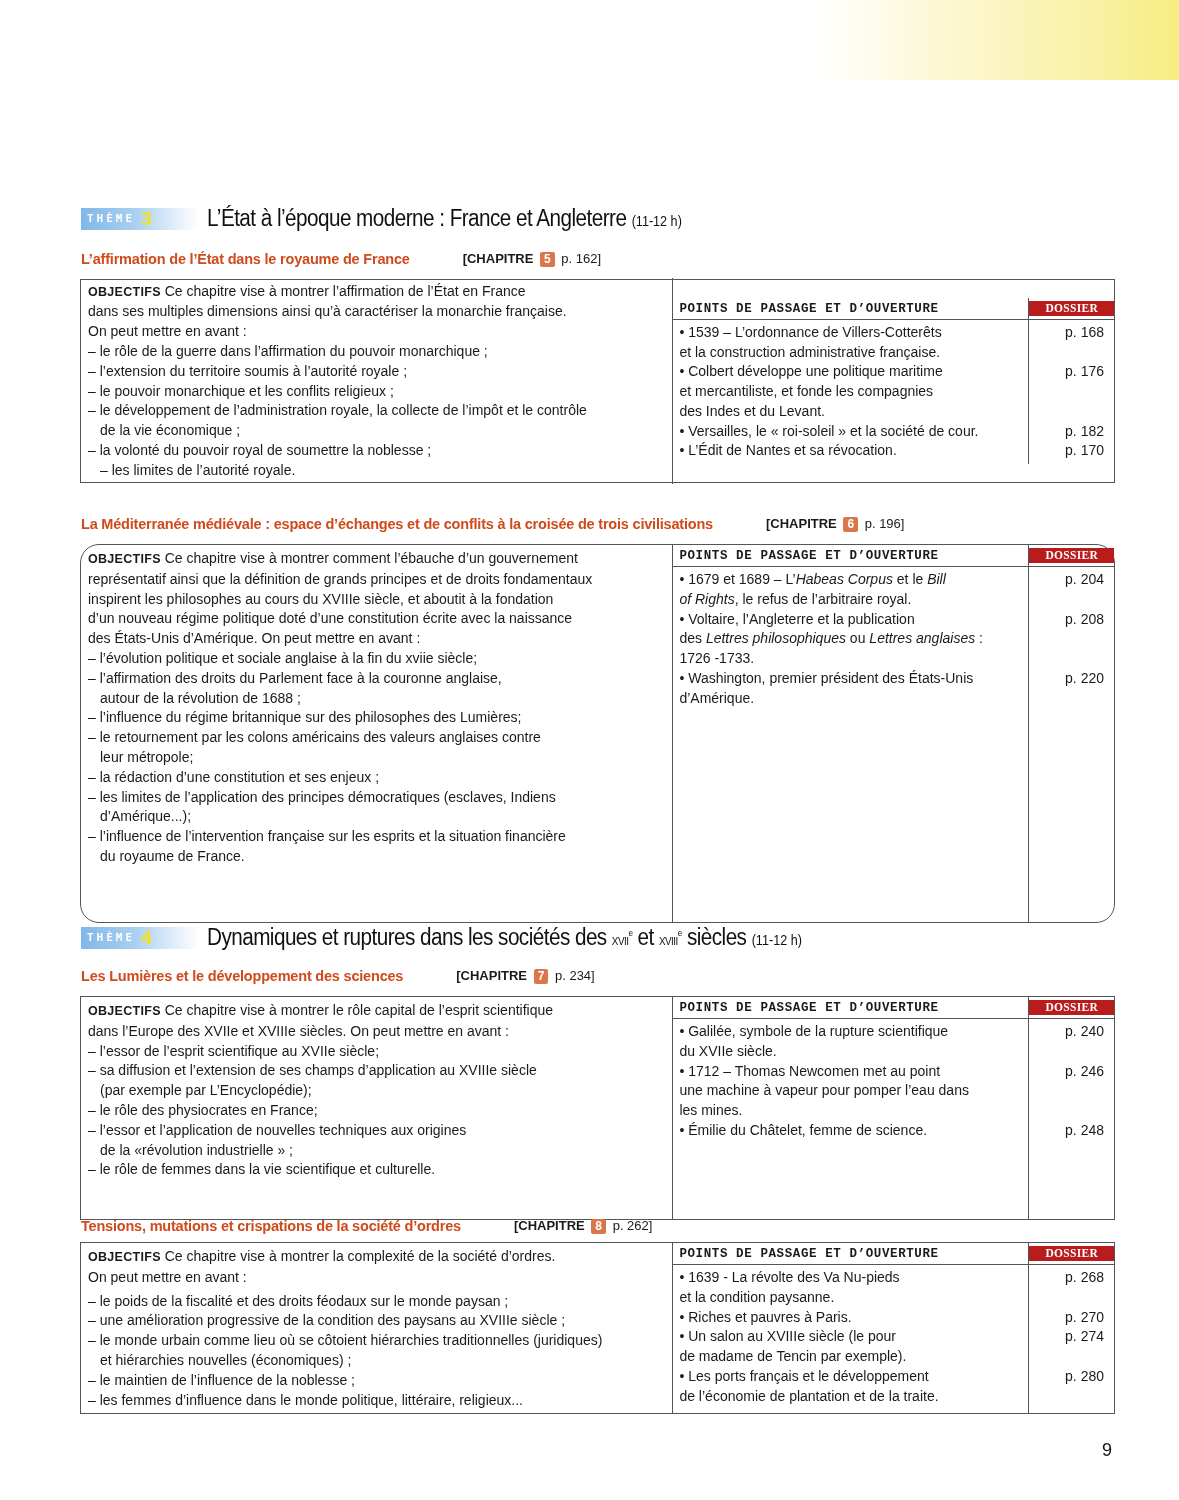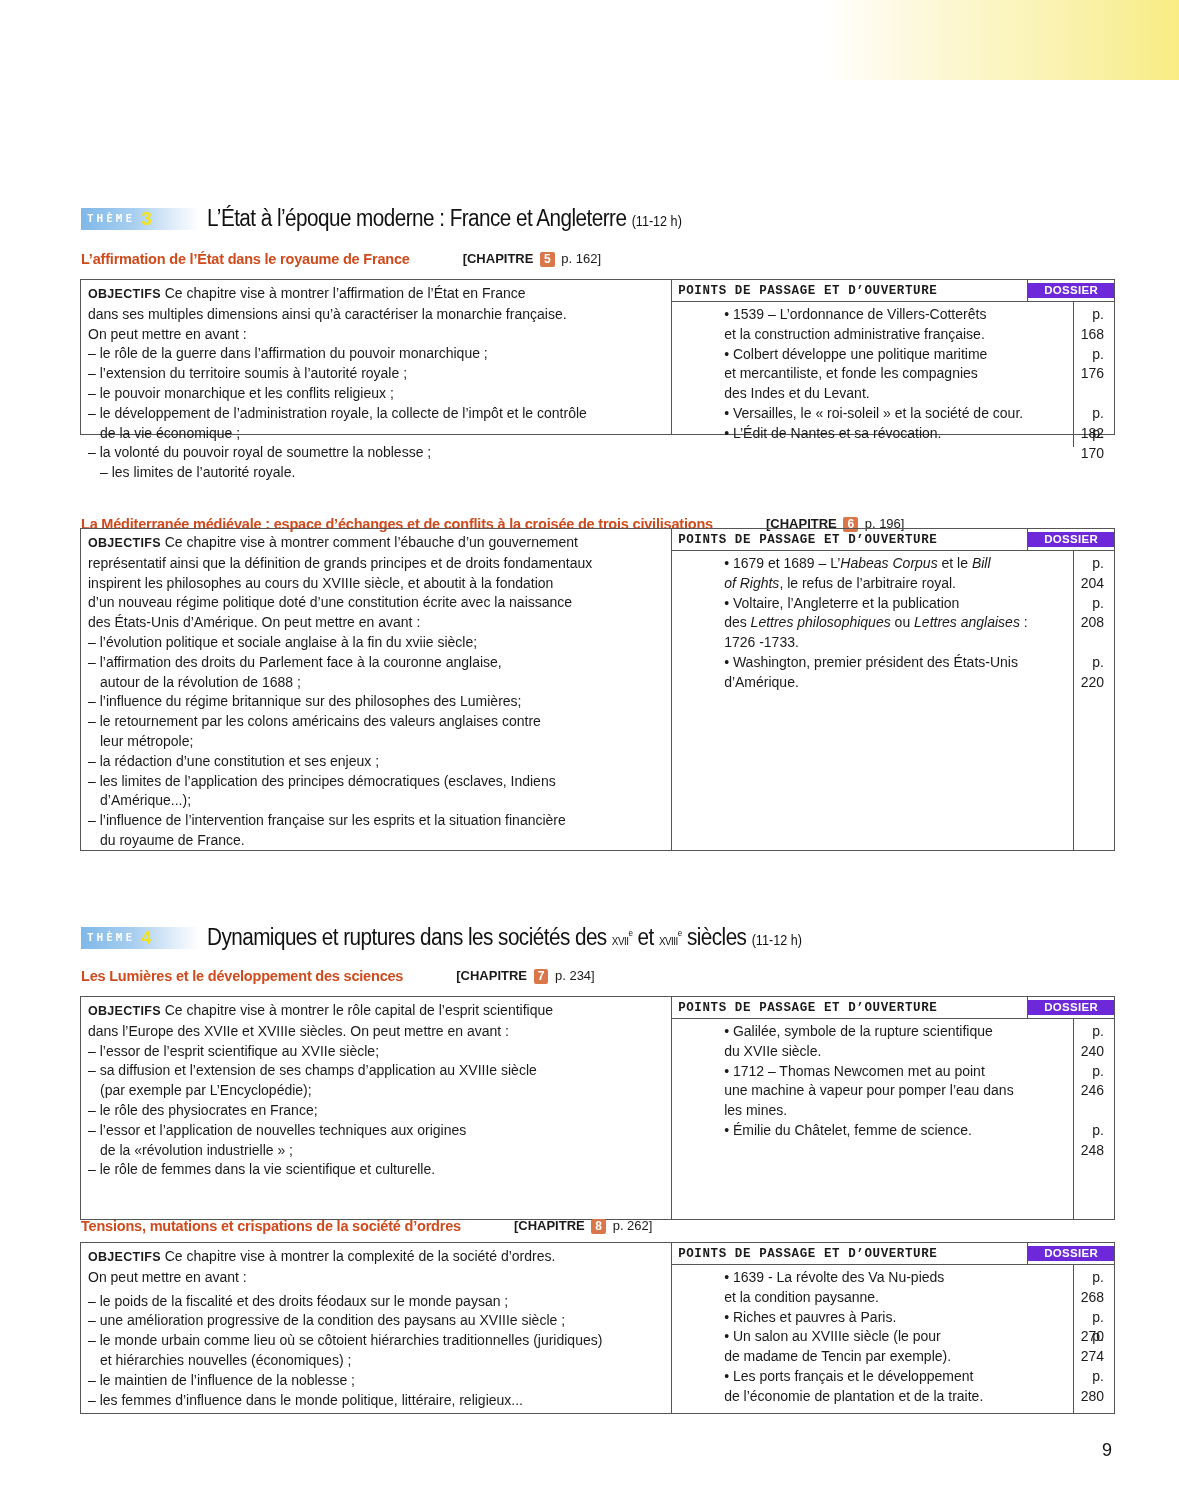--- a/index.html
+++ b/index.html
@@ -27,22 +27,22 @@
   .chap-page { font-weight: normal; font-size: 13px; }
 
   .box { position: absolute; left: 80px; width: 1035px; border: 1.3px solid #555; display: flex; }
   .col-obj { width: 609px; border-right: 1.3px solid #555; padding: 4px 6px 4px 7px; font-size: 14px; line-height: 19.8px; }
   .col-obj .lbl { font-weight: bold; font-size: 12.5px; letter-spacing: 0.3px; }
   .col-obj .ind { padding-left: 19px; }
   .col-pts { flex: 1; display: flex; flex-direction: column; }
   .pts-head { display: flex; border-bottom: 1.3px solid #555; height: 22px; }
   .pts-head .ph-title { width: 356px; border-right: 1.3px solid #555; padding: 4px 6px; font-size: 12.5px; font-weight: bold; letter-spacing: 0.6px; font-family: Liberation Mono, monospace; }
   .pts-head .ph-dos { flex: 1; display: flex; align-items: center; justify-content: center; }
-  .dossier-badge { background: #6d28d9; color: #fff; font-weight: bold; font-size: 11.5px; padding: 0 16px; line-height: 15px; letter-spacing: 0.3px; }
-  .pts-body { display: flex; flex: 1; margin-left: 46px; }
+  .dossier-badge { background: #b91c1c; color: #fff; font-weight: bold; font-size: 11.5px; padding: 0 16px; line-height: 15px; letter-spacing: 0.3px; font-family: Liberation Serif, serif; }
+  .pts-body { display: flex; flex: 1; }
   .pts-text { width: 356px; border-right: 1.3px solid #555; padding: 3px 6px; font-size: 14px; line-height: 19.8px; }
   .pts-pages { flex: 1; padding: 3px 10px 3px 0; font-size: 14px; line-height: 19.8px; text-align: right; }
   .pts-pages div { height: 19.8px; }
   i { font-style: italic; }
 
   .page-number { position: absolute; left: 1102px; top: 1440px; font-size: 18px; color: #111; }
 </style>
 </head>
 <body>
 
@@ -60,21 +60,21 @@
 </div>
 
 <div class="chap-head" style="top:251px;">
   <span class="chap-title">L’affirmation de l’État dans le royaume de France</span>
   <span class="chap-ref">
     <span>[CHAPITRE</span>
     <span class="chap-num">5</span>
     <span class="chap-page">p. 162]</span>
   </span>
 </div>
-<div class="box" style="top:279px; height:156px;">
+<div class="box" style="top:279px; height:204px;align-items:center;">
   <div class="col-obj">
     <div><span class="lbl">OBJECTIFS</span> <span>Ce chapitre vise à montrer l’affirmation de l’État en France</span></div>
     <div>dans ses multiples dimensions ainsi qu’à caractériser la monarchie française.</div>
     <div>On peut mettre en avant :</div>
     <div>– le rôle de la guerre dans l’affirmation du pouvoir monarchique ;</div>
     <div>– l’extension du territoire soumis à l’autorité royale ;</div>
     <div>– le pouvoir monarchique et les conflits religieux ;</div>
     <div>– le développement de l’administration royale, la collecte de l’impôt et le contrôle</div>
     <div class="ind" style="padding-left:12px">de la vie économique ;</div>
     <div>– la volonté du pouvoir royal de soumettre la noblesse ;</div>
@@ -111,21 +111,21 @@
 </div>
 
 <div class="chap-head" style="top:516px;">
   <span class="chap-title">La Méditerranée médiévale : espace d’échanges et de conflits à la croisée de trois civilisations</span>
   <span class="chap-ref">
     <span>[CHAPITRE</span>
     <span class="chap-num">6</span>
     <span class="chap-page">p. 196]</span>
   </span>
 </div>
-<div class="box" style="top:528px; height:323px;">
+<div class="box" style="top:544px; height:379px;border-radius:19px;">
   <div class="col-obj">
     <div><span class="lbl">OBJECTIFS</span> <span>Ce chapitre vise à montrer comment l’ébauche d’un gouvernement</span></div>
     <div>représentatif ainsi que la définition de grands principes et de droits fondamentaux</div>
     <div>inspirent les philosophes au cours du XVIIIe siècle, et aboutit à la fondation</div>
     <div>d’un nouveau régime politique doté d’une constitution écrite avec la naissance</div>
     <div>des États-Unis d’Amérique. On peut mettre en avant :</div>
     <div>– l’évolution politique et sociale anglaise à la fin du xviie siècle;</div>
     <div>– l’affirmation des droits du Parlement face à la couronne anglaise,</div>
     <div style="padding-left:12px">autour de la révolution de 1688 ;</div>
     <div>– l’influence du régime britannique sur des philosophes des Lumières;</div>

